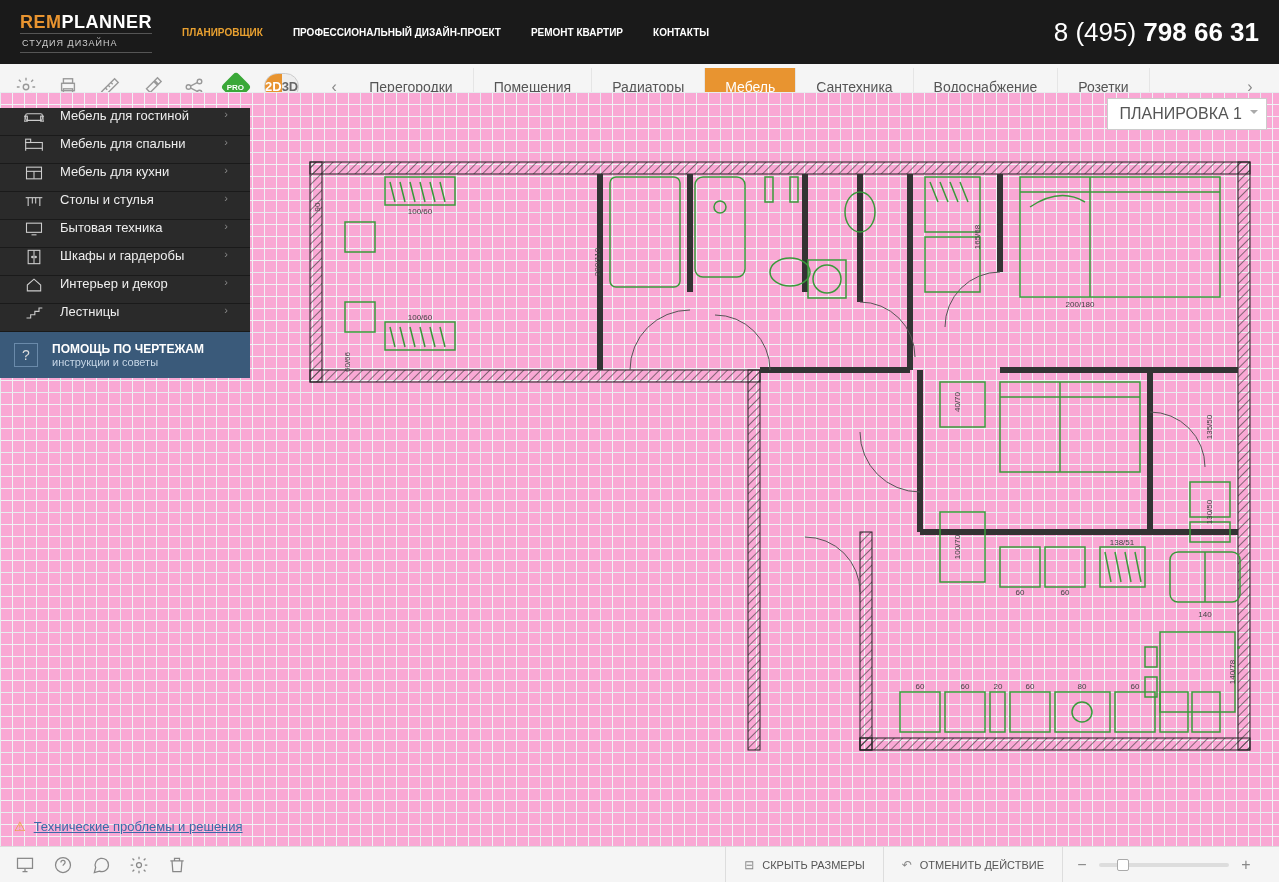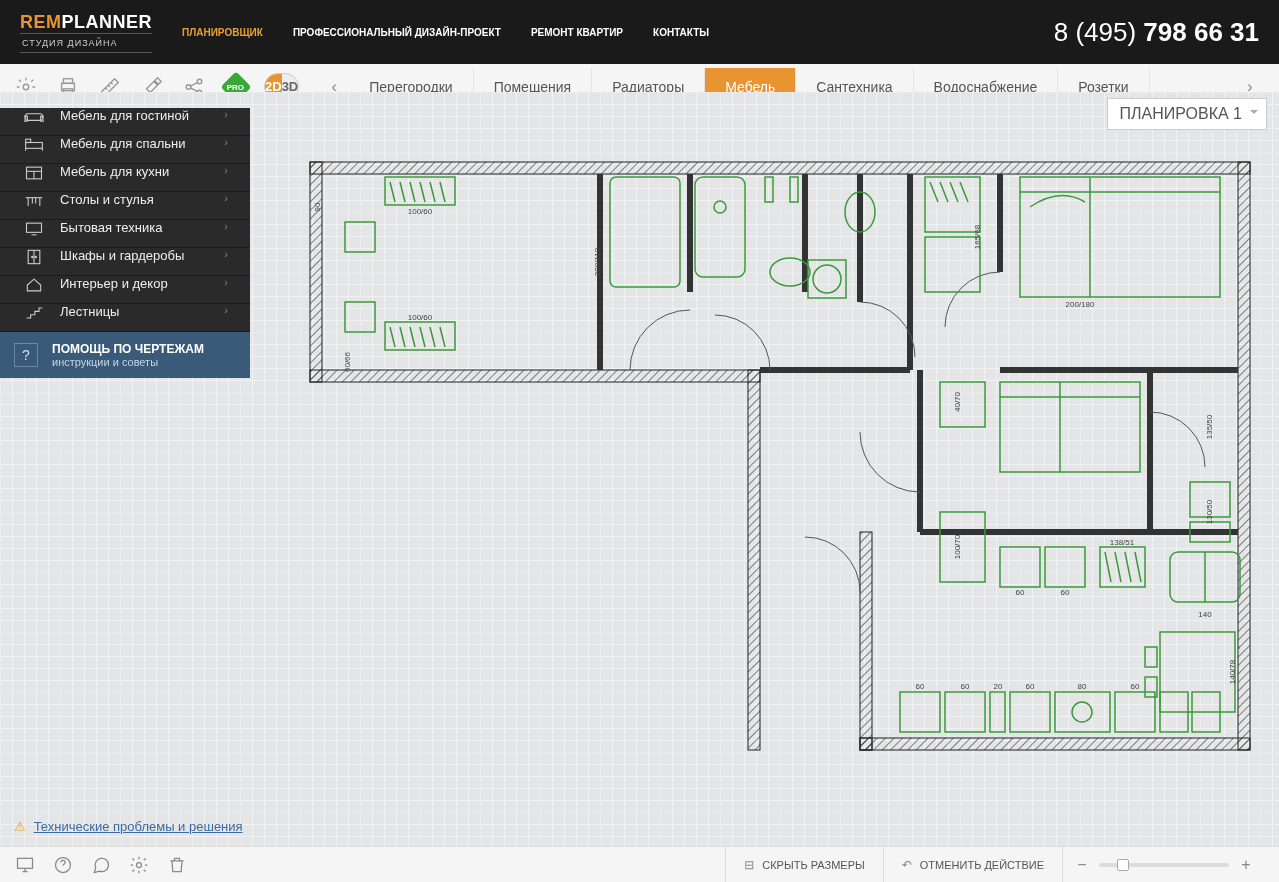--- a/index.html
+++ b/index.html
@@ -44,21 +44,21 @@
 .sb-ico svg{width:20px;height:18px;fill:none;stroke:#ccc;stroke-width:1.3}
 .sb-label{flex:1}
 .sb-arrow{color:#888;font-size:11px}
 .sb-help{background:#3a5a7a;padding:10px 14px;display:flex;align-items:center;cursor:pointer}
 .sb-help-ico{width:24px;height:24px;border:1px solid #6a8aaa;display:flex;align-items:center;justify-content:center;color:#ddd;font-size:14px;margin-right:14px}
 .sb-help-txt{color:#fff;font-size:12px}
 .sb-help-txt .t1{font-weight:700}
 .sb-help-txt .t2{font-size:11px;color:#c5d5e5}
 
 
-.canvas{position:absolute;left:0;top:92px;right:0;bottom:36px;background:#e5e5e5;overflow:hidden}
+.canvas{position:absolute;left:0;top:92px;right:0;bottom:36px;background:#f9a8d4;overflow:hidden}
 .grid{position:absolute;inset:0;
  background-image:
   linear-gradient(#e8ecef 1px,transparent 1px),
   linear-gradient(90deg,#e8ecef 1px,transparent 1px),
   linear-gradient(#f0f3f5 1px,transparent 1px),
   linear-gradient(90deg,#f0f3f5 1px,transparent 1px);
  background-size:60px 60px,60px 60px,12px 12px,12px 12px}
 .floorplan{position:absolute;left:300px;top:60px;width:960px;height:620px}
 .floorplan svg{width:100%;height:100%}
 

